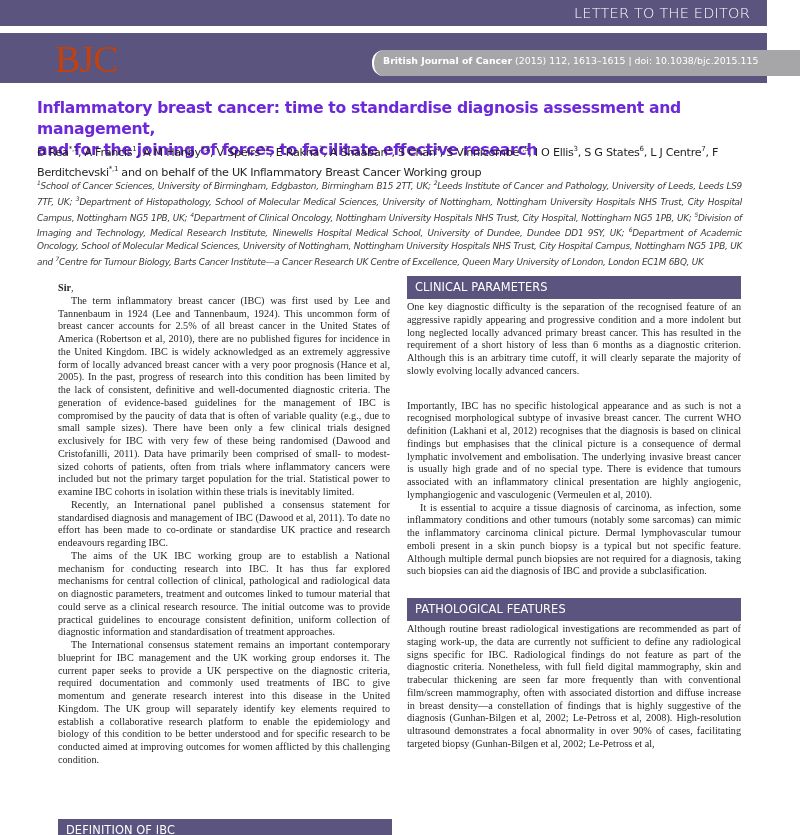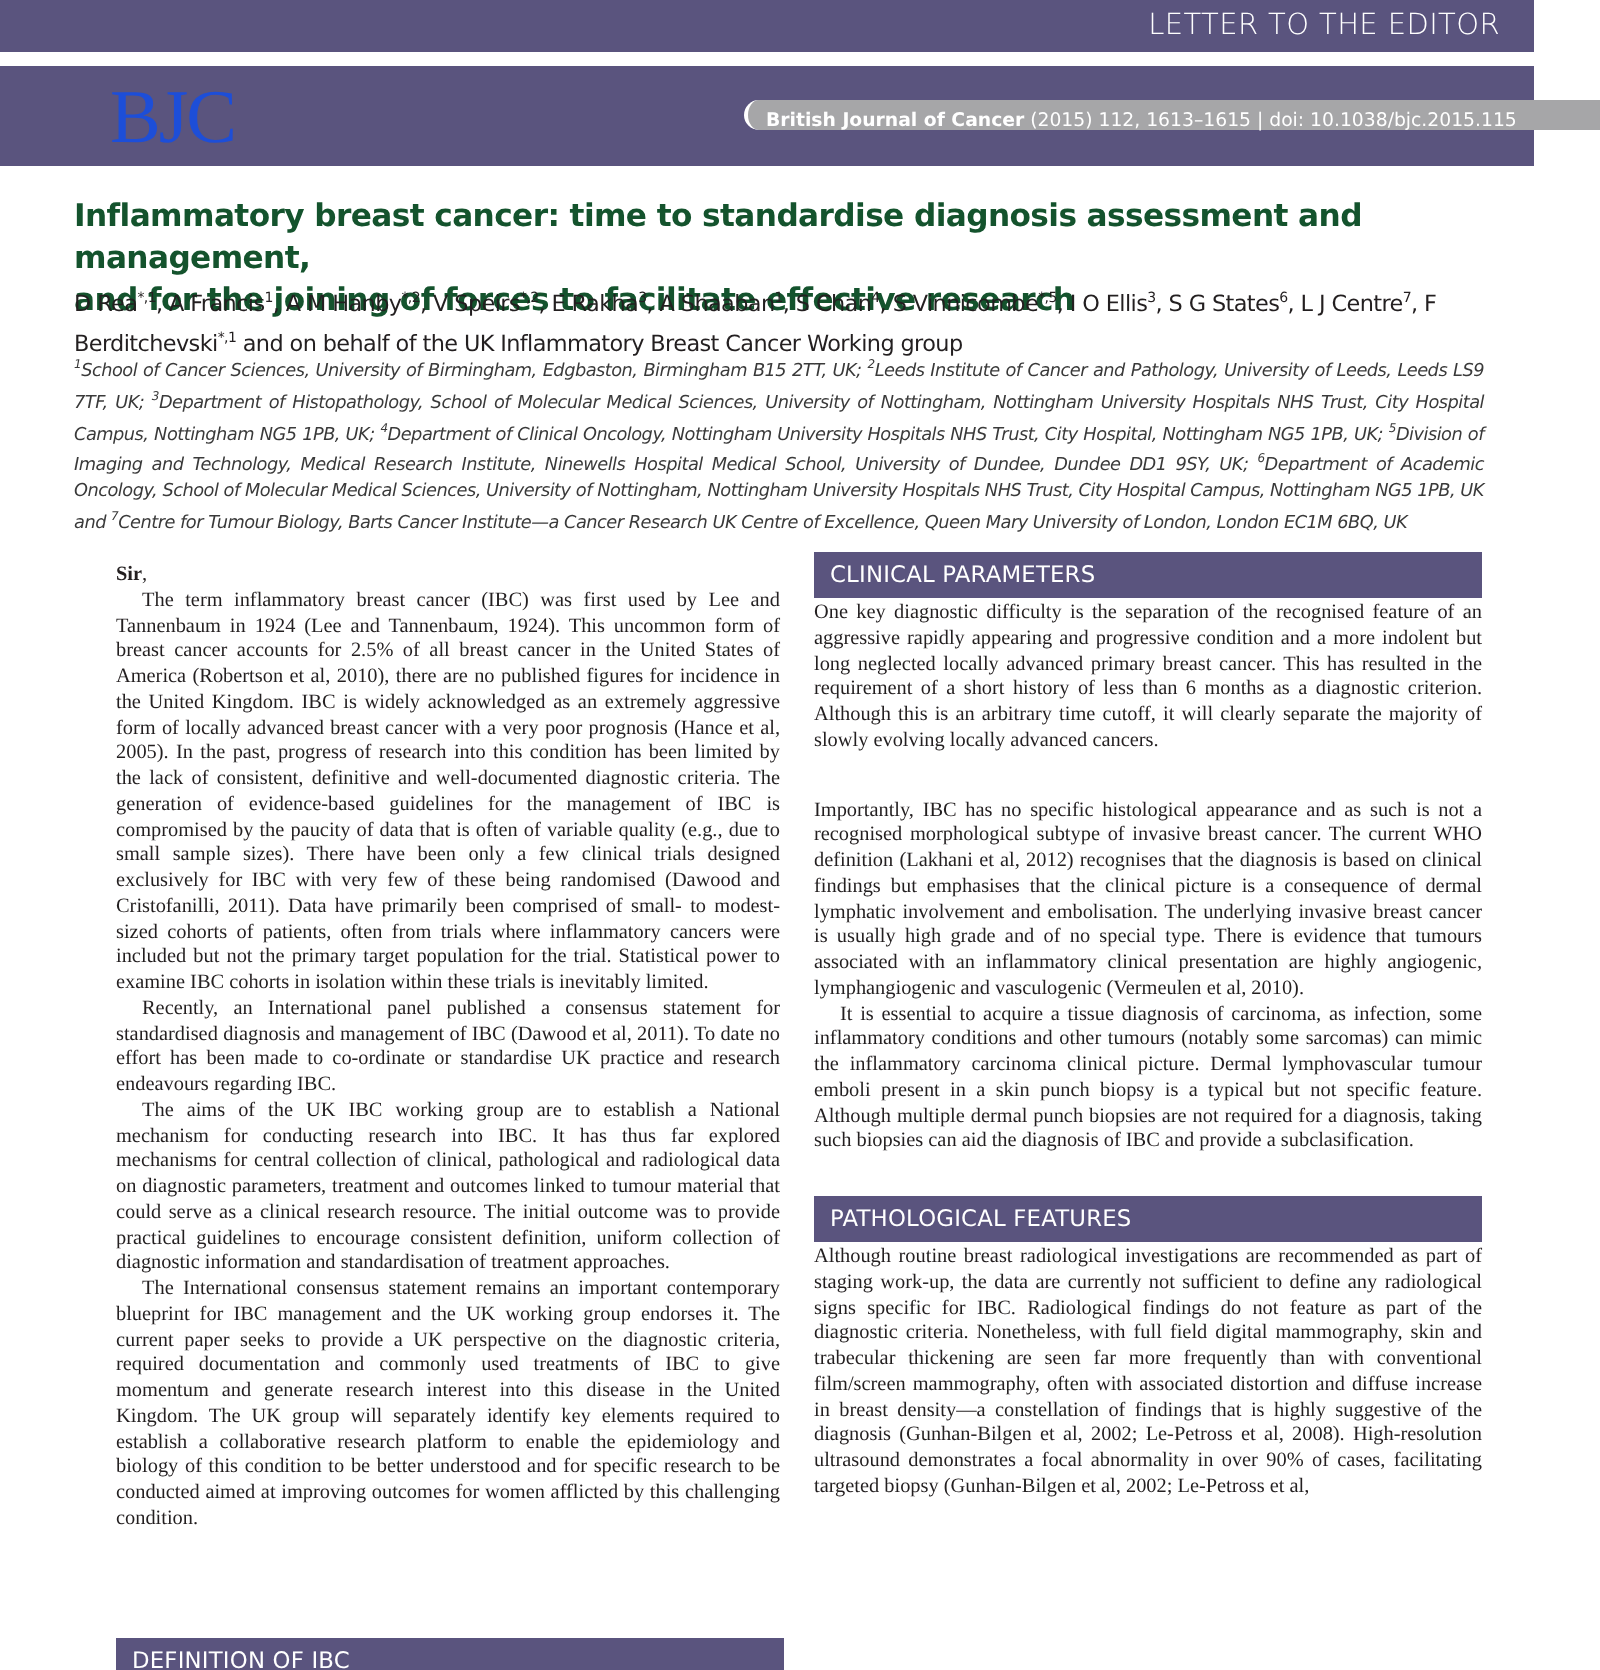--- a/index.html
+++ b/index.html
@@ -15,35 +15,35 @@
     position: absolute; right: 17px; top: 5px;
     font-family: "DejaVu Sans", sans-serif; font-size: 14.5px; color: #ffffff;
     letter-spacing: 0.2px; font-weight: 300;
   }
   .band-main {
     position: absolute; left: 0; top: 33px; width: 767px; height: 50px;
     background: #5a547e;
   }
   .logo {
     position: absolute; left: 55px; top: 37px;
-    font-family: "Liberation Serif", serif; font-size: 38px; color: #1d4ed8;
+    font-family: "Liberation Serif", serif; font-size: 38px; color: #c2410c;
     letter-spacing: -1px; line-height: 44px;
   }
   .citation {
-    position: absolute; left: 372px; top: 50px; width: 428px; height: 15px;
+    position: absolute; left: 372px; top: 50px; width: 428px; height: 26px;
     background: #a6a6a8; border-radius: 12px 0 0 12px;
     border-left: 2px solid #ffffff;
     font-family: "DejaVu Sans", sans-serif; font-size: 9.4px; color: #ffffff;
     line-height: 21px; padding-left: 9px; box-sizing: border-box; white-space: nowrap;
   }
   .citation b { font-weight: bold; }
   .title {
     position: absolute; left: 37px; top: 98px; width: 720px;
     font-family: "DejaVu Sans", sans-serif; font-weight: bold; font-size: 15.6px;
-    line-height: 21px; color: #14532d; letter-spacing: -0.3px; margin: 0;
+    line-height: 21px; color: #6d28d9; letter-spacing: -0.3px; margin: 0;
   }
   .authors {
     position: absolute; left: 37px; top: 141px; width: 730px;
     font-family: "DejaVu Sans", sans-serif; font-size: 11.2px; line-height: 16px;
     color: #231f20; letter-spacing: -0.3px;
   }
   .authors sup { font-size: 7px; }
   .affil {
     position: absolute; left: 37px; top: 177px; width: 705px;
     font-family: "DejaVu Sans", sans-serif; font-style: italic; font-size: 8.9px;

